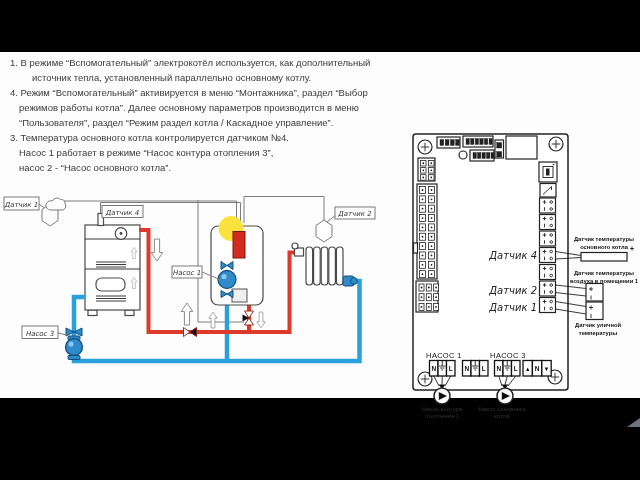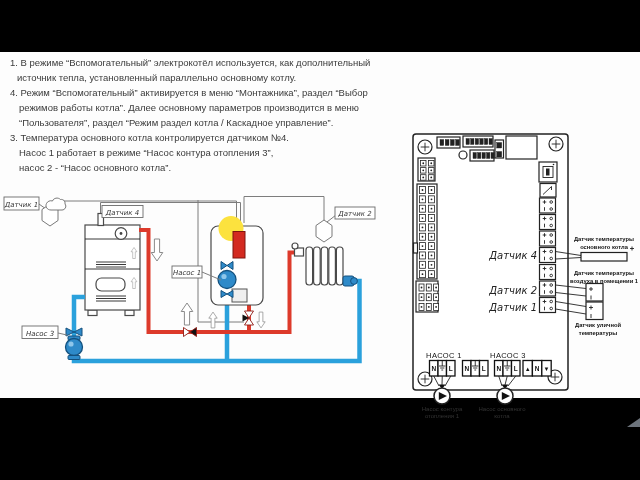--- a/index.html
+++ b/index.html
@@ -43,21 +43,21 @@
 </head>
 <body>
 
 <div class="stage">
   <div class="bar top"></div>
 
   <div class="content">
 
     <div>
       <div class="note" style="left:10px;top:5px">1. В режиме “Вспомогательный” электрокотёл используется, как дополнительный</div>
-      <div class="note" style="left:17px;top:20px">источник тепла, установленный параллельно основному котлу.</div>
+      <div class="note" style="left:32px;top:20px">источник тепла, установленный параллельно основному котлу.</div>
       <div class="note" style="left:10px;top:35px">4. Режим “Вспомогательный” активируется в меню “Монтажника”, раздел “Выбор</div>
       <div class="note" style="left:19px;top:50px">режимов работы котла”. Далее основному параметров производится в меню</div>
       <div class="note" style="left:19px;top:65px">“Пользователя”, раздел “Режим раздел котла / Каскадное управление”.</div>
       <div class="note" style="left:10px;top:80px">3. Температура основного котла контролируется датчиком №4.</div>
       <div class="note" style="left:19px;top:95px">Насос 1 работает в режиме “Насос контура отопления 3”,</div>
       <div class="note" style="left:19px;top:110px">насос 2 - “Насос основного котла”.</div>
     </div>
 
     <svg width="640" height="374" viewBox="0 52 640 374" xmlns="http://www.w3.org/2000/svg">
       <defs>

